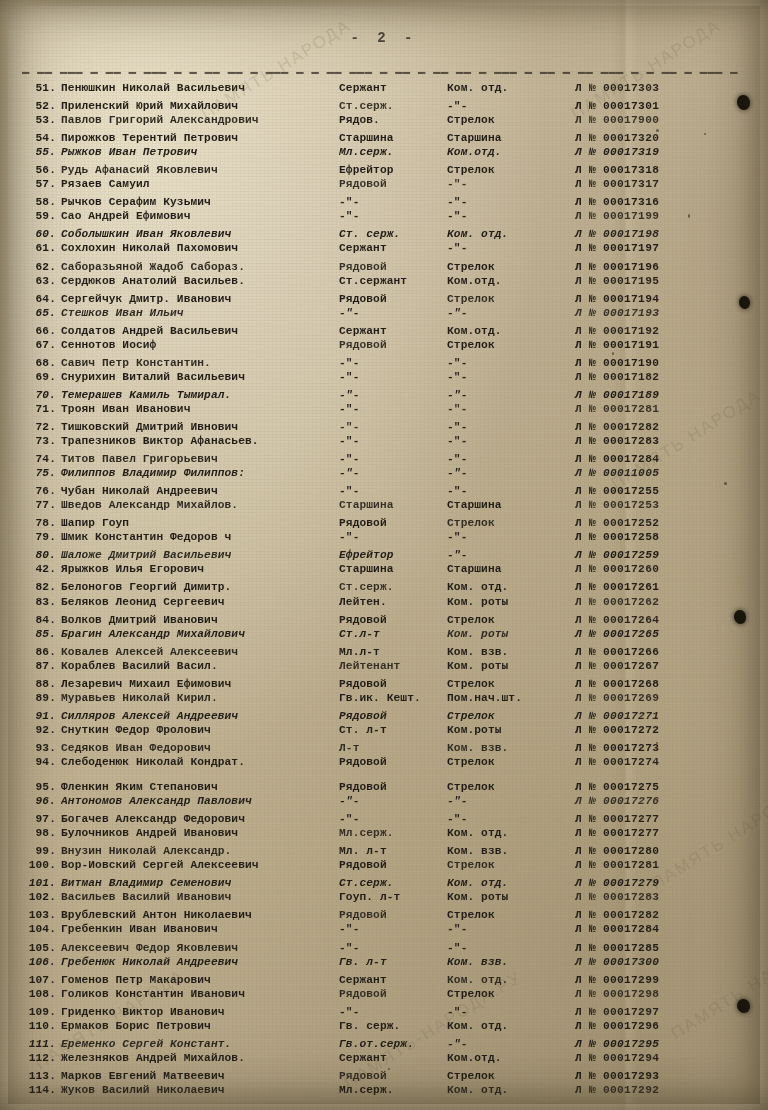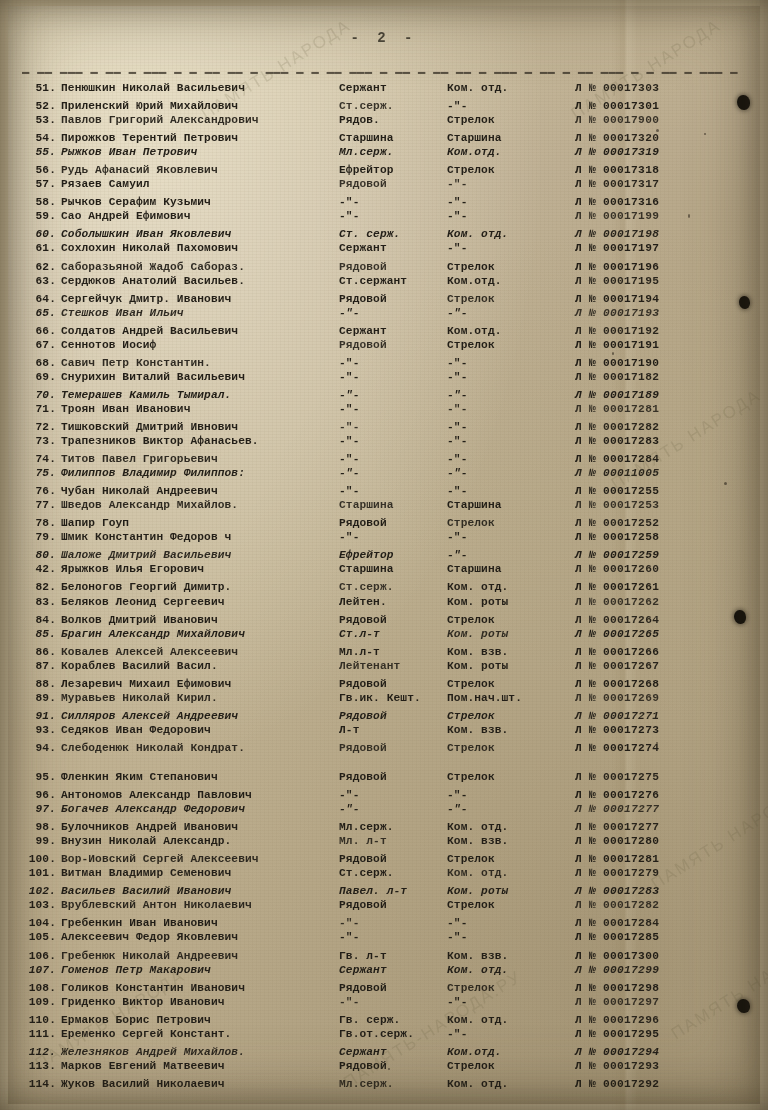--- a/index.html
+++ b/index.html
@@ -86,21 +86,21 @@
   }
   .row {
     display: flex;
     align-items: baseline;
     height: 16.05px;
     font-size: 11.2px;
     color: #221e17;
     white-space: nowrap;
     letter-spacing: 0.1px;
   }
-  .row.gap { margin-top: 15px; }
+  .row.gap { margin-top: 7px; }
   .c-num {
     width: 34px;
     text-align: right;
     padding-right: 5px;
     font-weight: bold;
   }
   .c-name {
     width: 278px;
     font-weight: bold;
     overflow: hidden;
@@ -470,20 +470,27 @@
         <div class="c-id">Л № 00017269</div>
       </div>
       <div class="row">
         <div class="c-num">91.</div>
         <div class="c-name">Силляров Алексей Андреевич</div>
         <div class="c-rank">Рядовой</div>
         <div class="c-role">Стрелок</div>
         <div class="c-id">Л № 00017271</div>
       </div>
       <div class="row">
+        <div class="c-num">92.</div>
+        <div class="c-name">Снуткин Федор Фролович</div>
+        <div class="c-rank">Ст. л-т</div>
+        <div class="c-role">Ком.роты</div>
+        <div class="c-id">Л № 00017272</div>
+      </div>
+      <div class="row">
         <div class="c-num">93.</div>
         <div class="c-name">Седяков Иван Федорович</div>
         <div class="c-rank">Л-т</div>
         <div class="c-role">Ком. взв.</div>
         <div class="c-id">Л № 00017273</div>
       </div>
       <div class="row">
         <div class="c-num">94.</div>
         <div class="c-name">Слебоденюк Николай Кондрат.</div>
         <div class="c-rank">Рядовой</div>
@@ -535,21 +542,21 @@
       <div class="row">
         <div class="c-num">101.</div>
         <div class="c-name">Витман Владимир Семенович</div>
         <div class="c-rank">Ст.серж.</div>
         <div class="c-role">Ком. отд.</div>
         <div class="c-id">Л № 00017279</div>
       </div>
       <div class="row">
         <div class="c-num">102.</div>
         <div class="c-name">Васильев Василий Иванович</div>
-        <div class="c-rank">Павел. л-т</div>
+        <div class="c-rank">Гоуп. л-т</div>
         <div class="c-role">Ком. роты</div>
         <div class="c-id">Л № 00017283</div>
       </div>
       <div class="row">
         <div class="c-num">103.</div>
         <div class="c-name">Врублевский Антон Николаевич</div>
         <div class="c-rank">Рядовой</div>
         <div class="c-role">Стрелок</div>
         <div class="c-id">Л № 00017282</div>
       </div>

